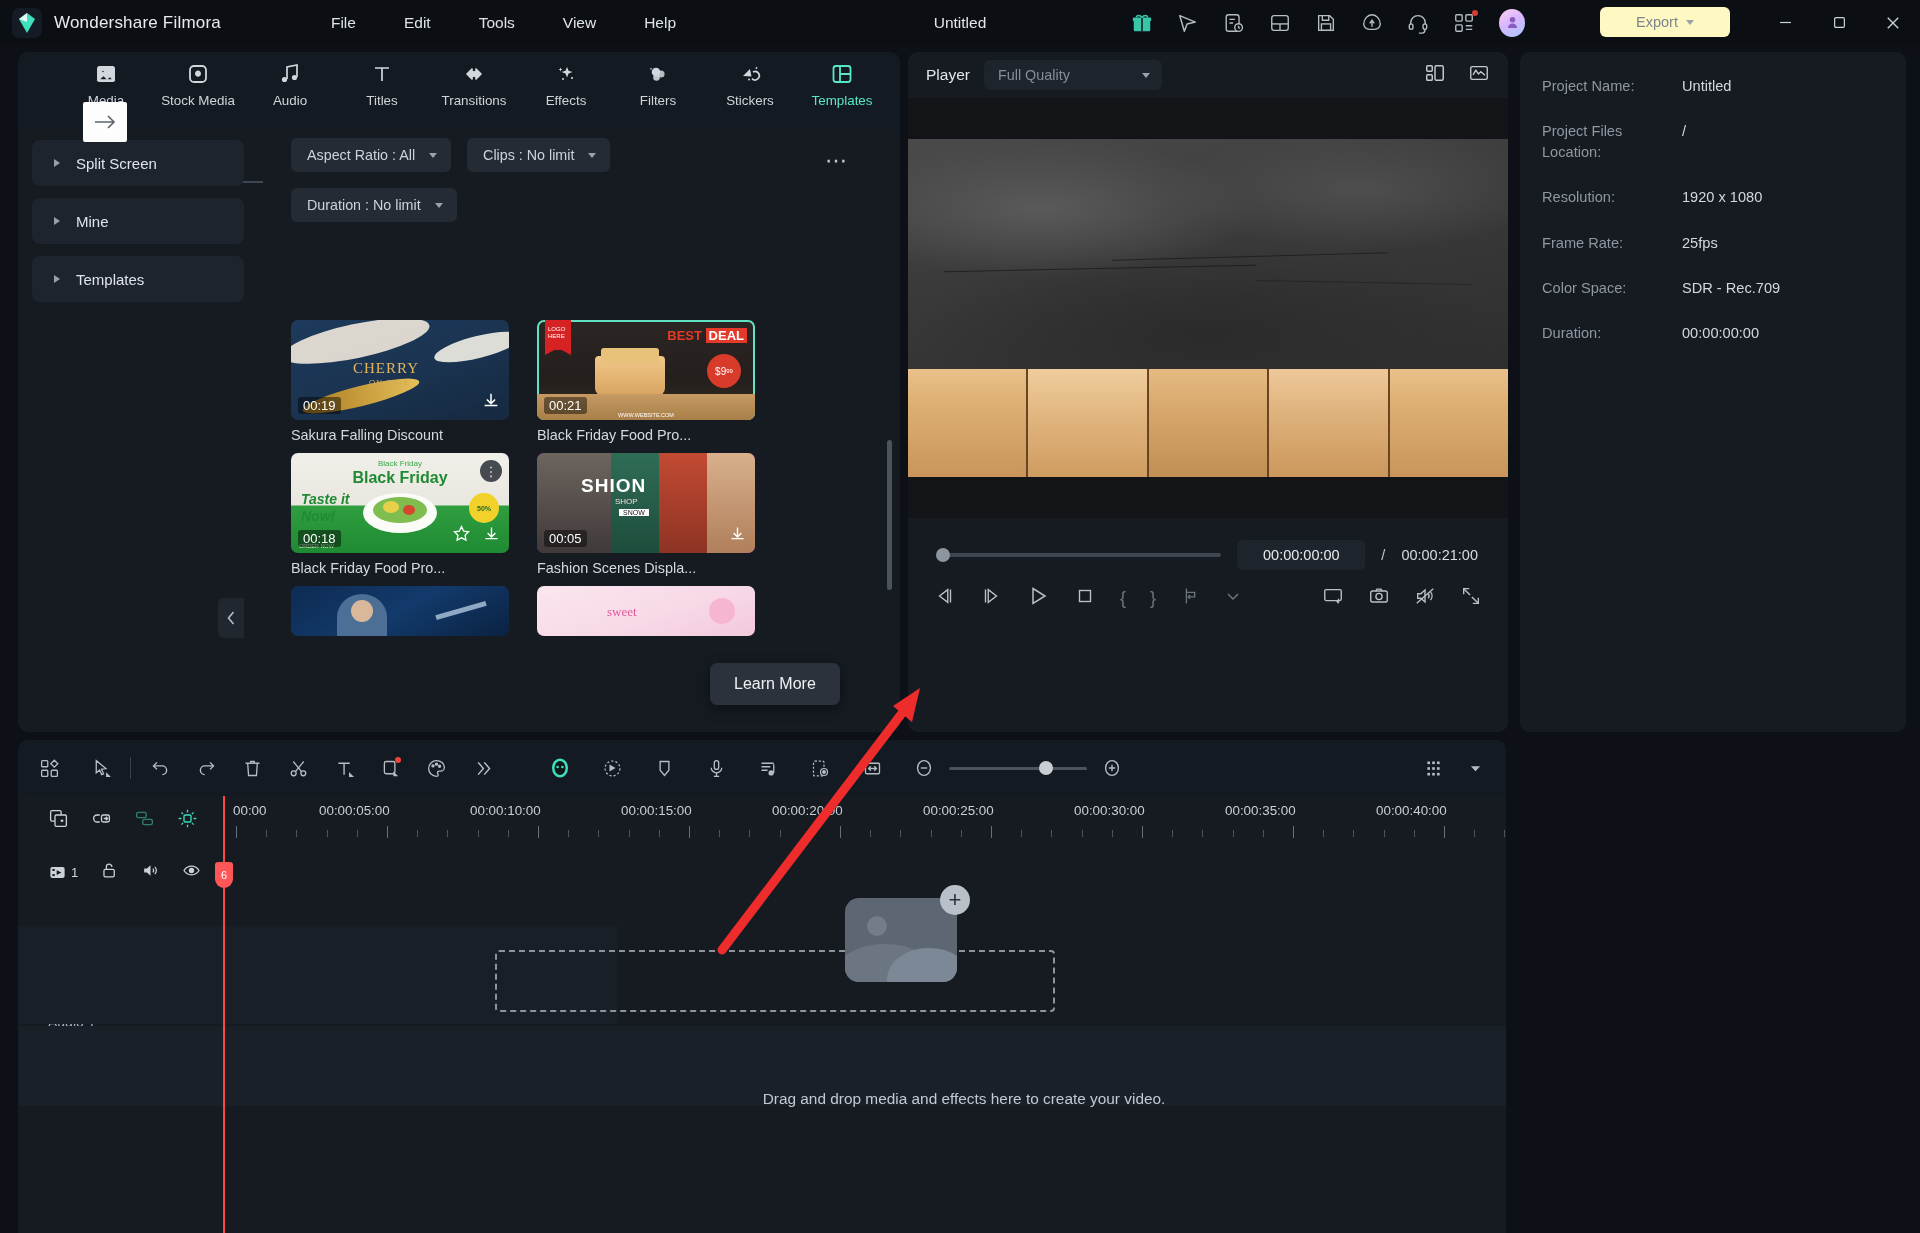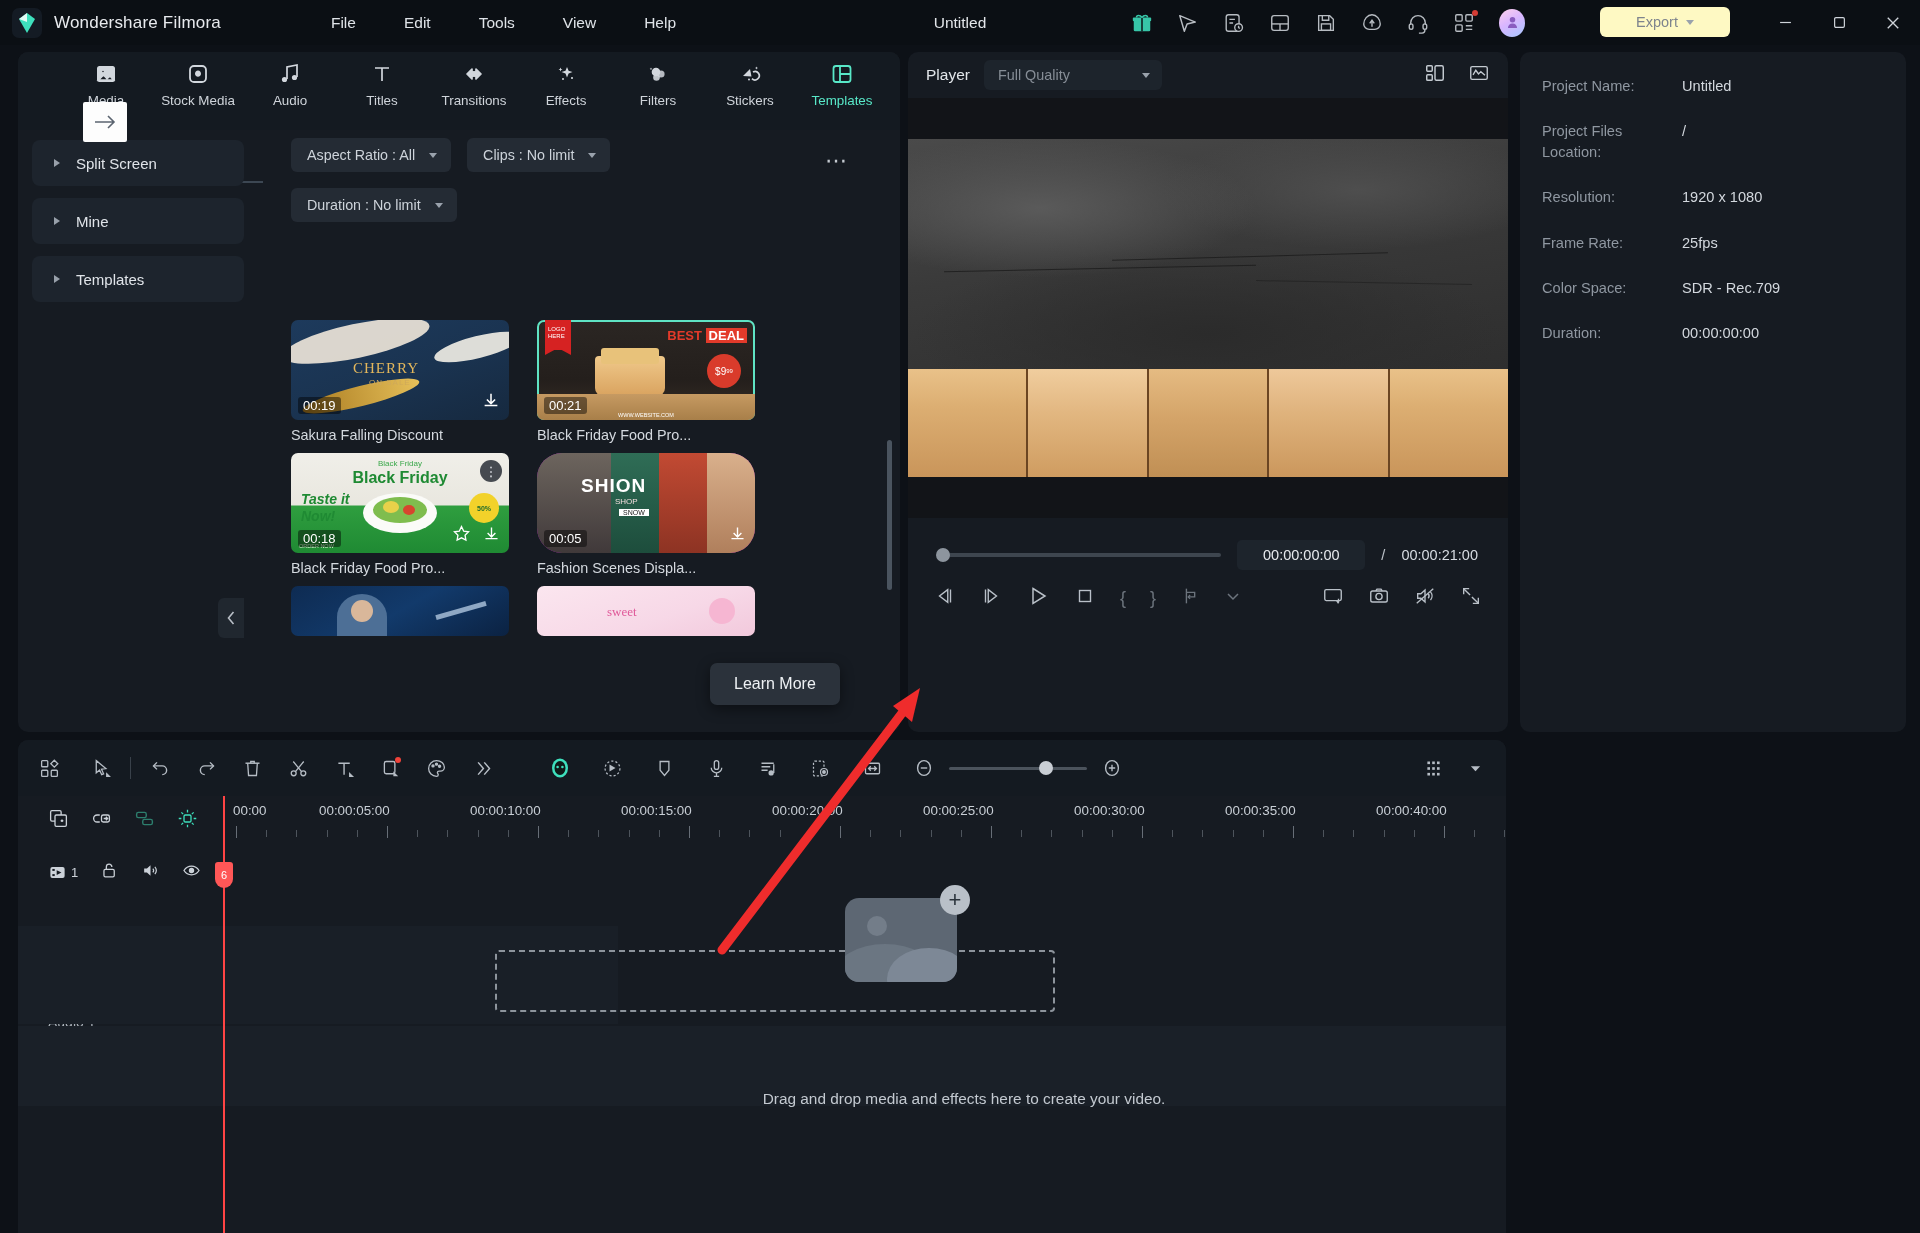--- a/index.html
+++ b/index.html
@@ -594,21 +594,21 @@
                   <path d="M11 4v10M6.5 10.5L11 15l4.5-4.5"></path>
                   <path d="M4 17h14"></path>
                 </svg>
             </span>
             <span class="dur">00:18</span>
           </div>
           <div class="cname">Black Friday Food Pro...</div>
         </div>
 
         <div class="card">
-          <div class="thumb" style="background:#a21caf;border-radius:25px;">
+          <div class="thumb" style="background:#a21caf;">
             <div style="position:absolute;left:0;top:0;width:34%;height:100%;background:linear-gradient(180deg,#6d655e,#40393a);"></div>
             <div style="position:absolute;left:34%;top:0;width:22%;height:100%;background:linear-gradient(180deg,#2f6d56,#1d4d3c);"></div>
             <div style="position:absolute;left:56%;top:0;width:22%;height:100%;background:linear-gradient(180deg,#c24a33,#8d3323);"></div>
             <div style="position:absolute;left:78%;top:0;width:22%;height:100%;background:linear-gradient(180deg,#d9b08c,#b07f5c);"></div>
             <div style="position:absolute;left:44px;top:22px;font-size:19px;font-weight:bold;color:#fff;letter-spacing:1px;font-family:'Liberation Sans',sans-serif;">SHION</div>
             <div style="position:absolute;left:78px;top:44px;font-size:8px;color:#f3dede;">SHOP</div>
             <div style="position:absolute;left:82px;top:56px;font-size:7px;background:#fff;color:#222;padding:0 4px;">SNOW</div>
             <span class="dl">
               <svg width="19" height="19" viewBox="0 0 22 22" fill="none" stroke="currentColor" stroke-width="1.6">
                   <path d="M11 4v10M6.5 10.5L11 15l4.5-4.5"></path>

